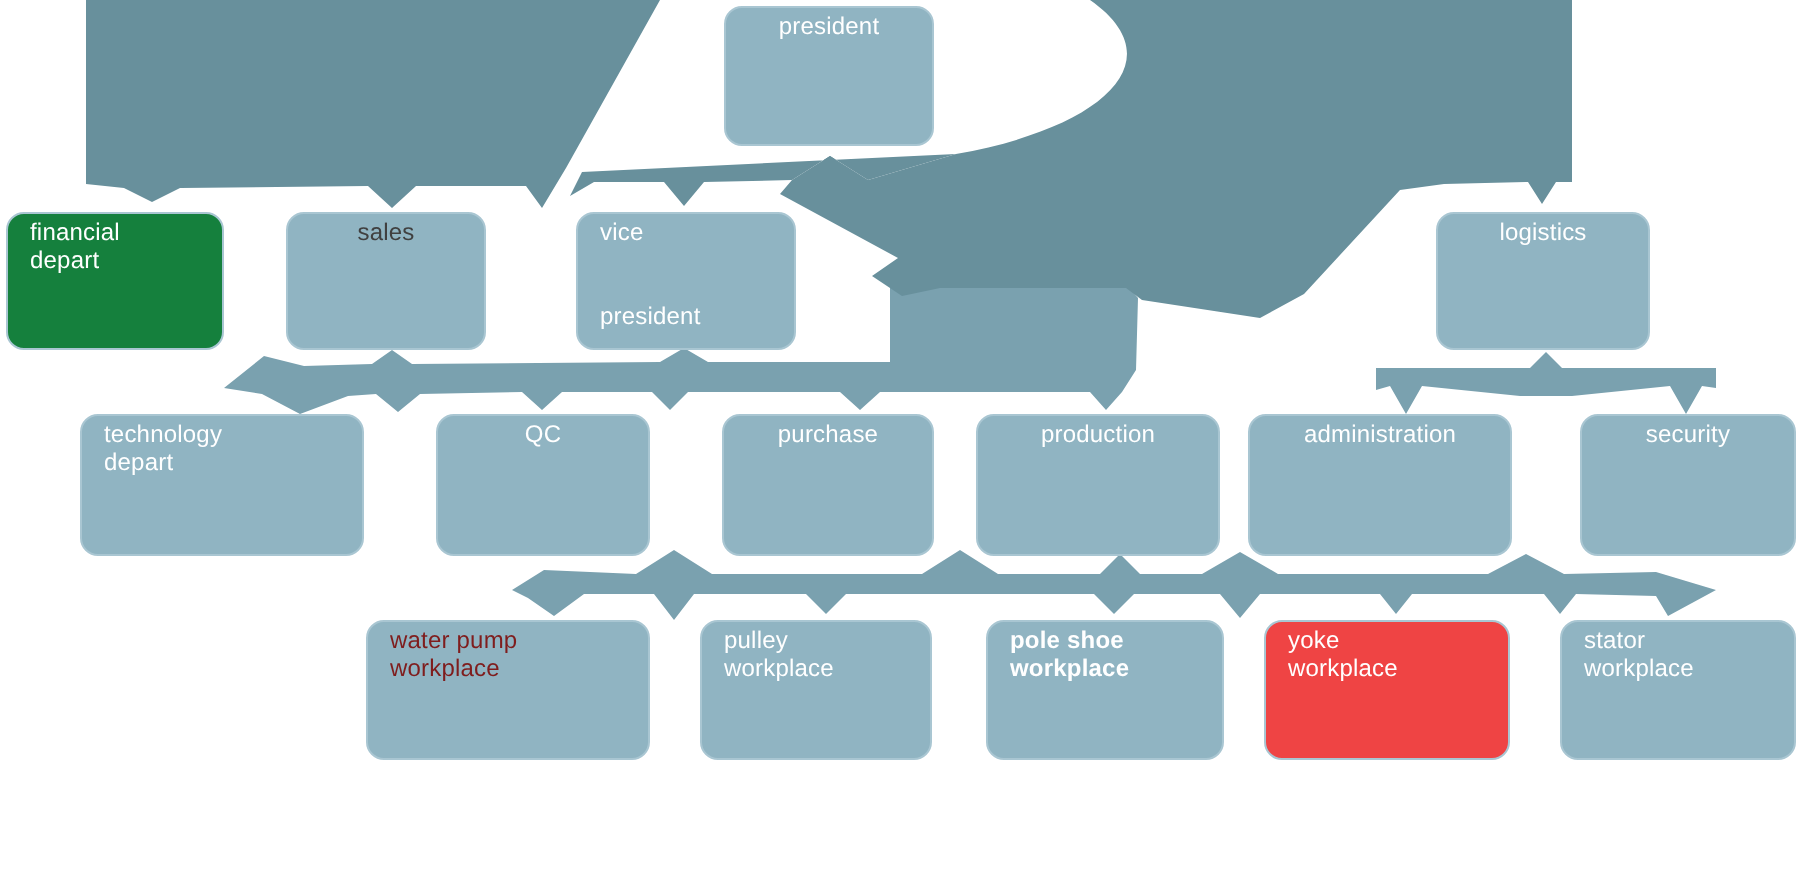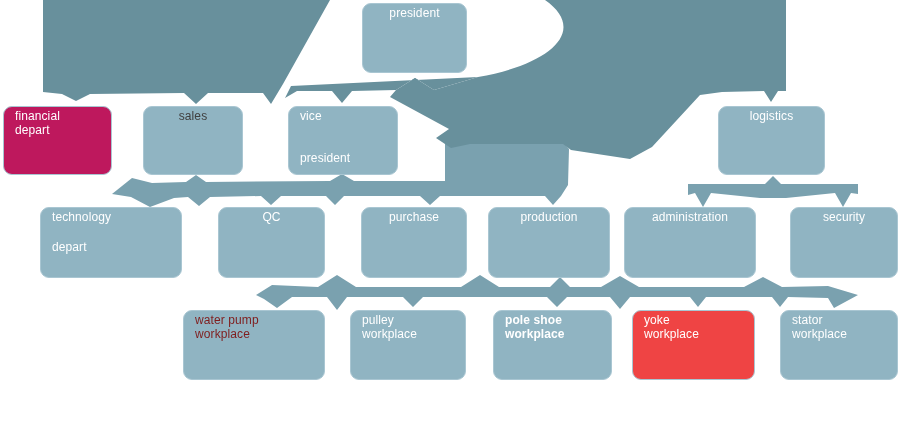--- a/index.html
+++ b/index.html
@@ -101,35 +101,35 @@
       L 470,144 L 563,144
       L 571,150 L 630,159
       L 652,147 L 700,95 L 722,92
       L 764,91 L 771,102 L 778,91
       L 786,91 L 786,0 Z" fill="#68909C"></path>
   </svg>
   <div id="boxes">
       <div class="org-box center" style="left: 362px; top: 3px; width: 105px; height: 70px; background: rgb(144, 180, 194); border: 1px solid rgb(169, 198, 210); color: rgb(255, 255, 255);">
         <span>president</span>
       </div>
-      <div class="org-box left" style="left: 3px; top: 106px; width: 109px; height: 69px; background: #be185d; border: 1px solid rgb(169, 198, 210); color: rgb(255, 255, 255);">
+      <div class="org-box left" style="left: 3px; top: 106px; width: 109px; height: 69px; background: #15803d; border: 1px solid rgb(169, 198, 210); color: rgb(255, 255, 255);">
         <span>financial</span>
         <span>depart</span>
       </div>
       <div class="org-box center" style="left: 143px; top: 106px; width: 100px; height: 69px; background: rgb(144, 180, 194); border: 1px solid rgb(169, 198, 210); color: #404040;">
         <span>sales</span>
       </div>
       <div class="org-box left" style="left: 288px; top: 106px; width: 110px; height: 69px; background: rgb(144, 180, 194); border: 1px solid rgb(169, 198, 210); color: rgb(255, 255, 255); gap: 28px;">
         <span>vice</span>
         <span>president</span>
       </div>
       <div class="org-box center" style="left: 718px; top: 106px; width: 107px; height: 69px; background: rgb(144, 180, 194); border: 1px solid rgb(169, 198, 210); color: rgb(255, 255, 255);">
         <span>logistics</span>
       </div>
-      <div class="org-box left" style="left: 40px; top: 207px; width: 142px; height: 71px; background: rgb(144, 180, 194); border: 1px solid rgb(169, 198, 210); color: rgb(255, 255, 255); gap: 16px;">
+      <div class="org-box left" style="left: 40px; top: 207px; width: 142px; height: 71px; background: rgb(144, 180, 194); border: 1px solid rgb(169, 198, 210); color: rgb(255, 255, 255);">
         <span>technology</span>
         <span>depart</span>
       </div>
       <div class="org-box center" style="left: 218px; top: 207px; width: 107px; height: 71px; background: rgb(144, 180, 194); border: 1px solid rgb(169, 198, 210); color: rgb(255, 255, 255);">
         <span>QC</span>
       </div>
       <div class="org-box center" style="left: 361px; top: 207px; width: 106px; height: 71px; background: rgb(144, 180, 194); border: 1px solid rgb(169, 198, 210); color: rgb(255, 255, 255);">
         <span>purchase</span>
       </div>
       <div class="org-box center" style="left: 488px; top: 207px; width: 122px; height: 71px; background: rgb(144, 180, 194); border: 1px solid rgb(169, 198, 210); color: rgb(255, 255, 255);">

